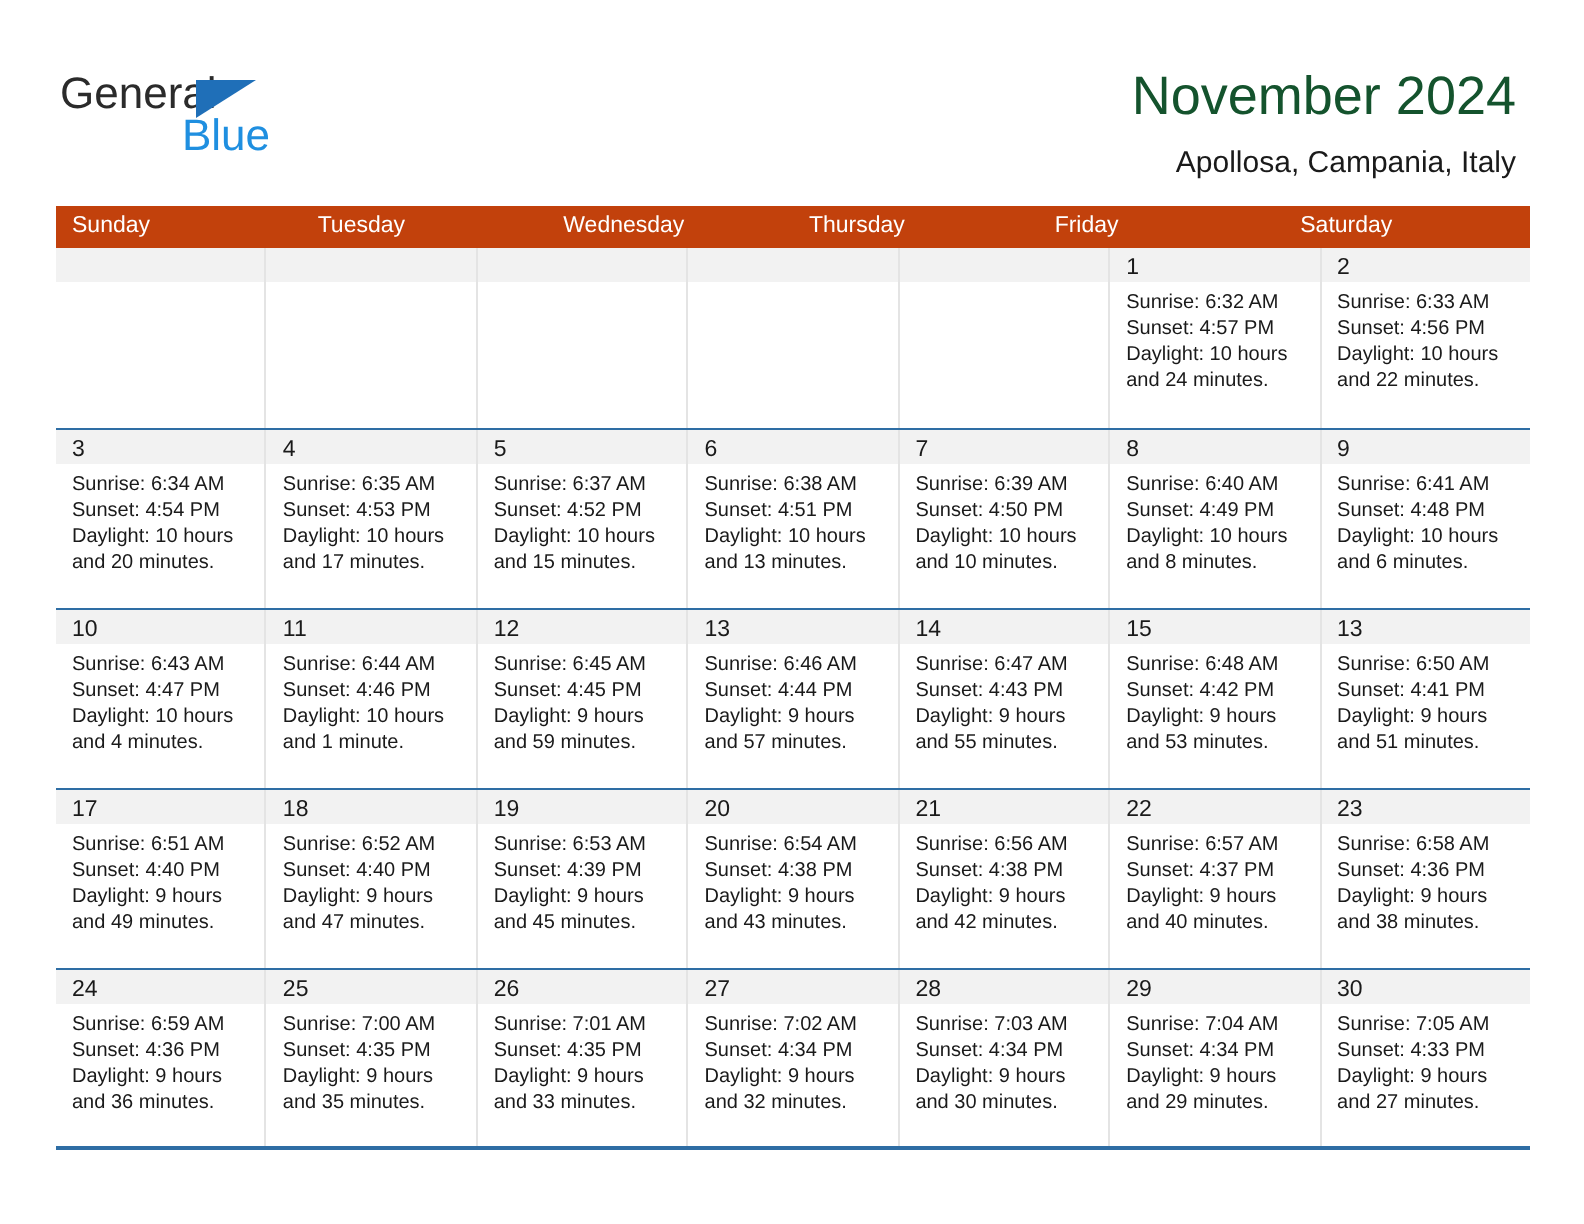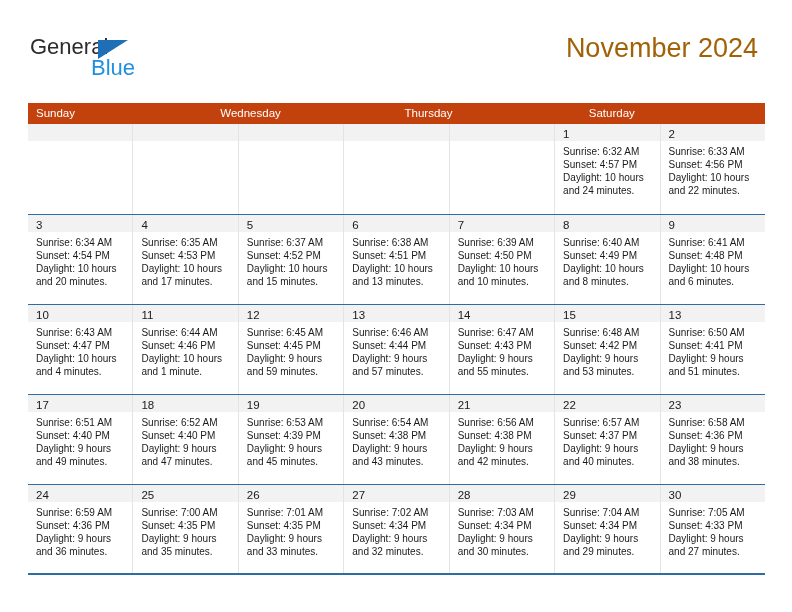--- a/index.html
+++ b/index.html
@@ -67,21 +67,21 @@
   }
 
   .title-block {
     position: absolute;
     right: 34px;
     top: 32px;
     text-align: right;
   }
   .cal-title {
     font-size: 27px;
-    color: #a16207;
+    color: #14532d;
     line-height: 32px;
     white-space: nowrap;
     font-weight: normal;
   }
   .cal-subtitle {
     font-size: 15px;
     color: #1a1a1a;
     line-height: 20px;
     margin-top: 8px;
     white-space: nowrap;
@@ -172,30 +172,33 @@
   <div class="topbar">
 
     <div class="logo">
       <span class="logo-general">General</span>
       <span class="logo-tri"></span>
       <span class="logo-blue">Blue</span>
     </div>
 
     <div class="title-block">
       <div class="cal-title">November 2024</div>
+      <div class="cal-subtitle">Apollosa, Campania, Italy</div>
     </div>
 
   </div>
 
   <div class="calendar">
 
     <div class="weekday-row">
       <div class="weekday-cell">Sunday</div>
+      <div class="weekday-cell">Tuesday</div>
       <div class="weekday-cell">Wednesday</div>
       <div class="weekday-cell">Thursday</div>
+      <div class="weekday-cell">Friday</div>
       <div class="weekday-cell">Saturday</div>
     </div>
 
     <div class="week-row first">
       <div class="day-cell empty">
         <div class="daynum-band"><span class="daynum"></span></div>
         <div class="day-info">
           <div></div>
           <div></div>
           <div></div>

